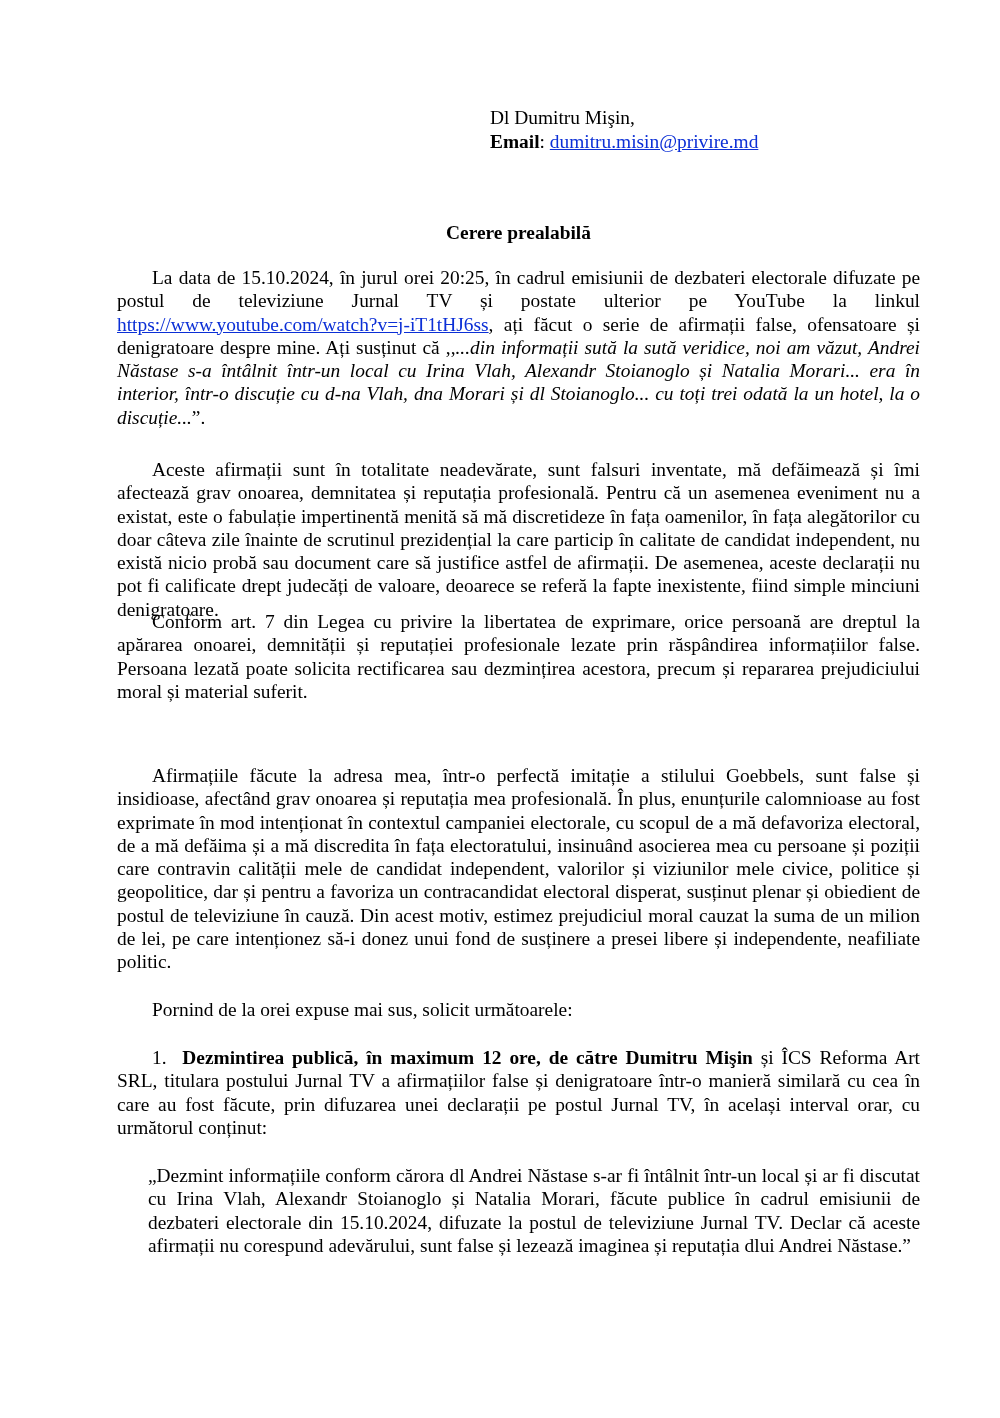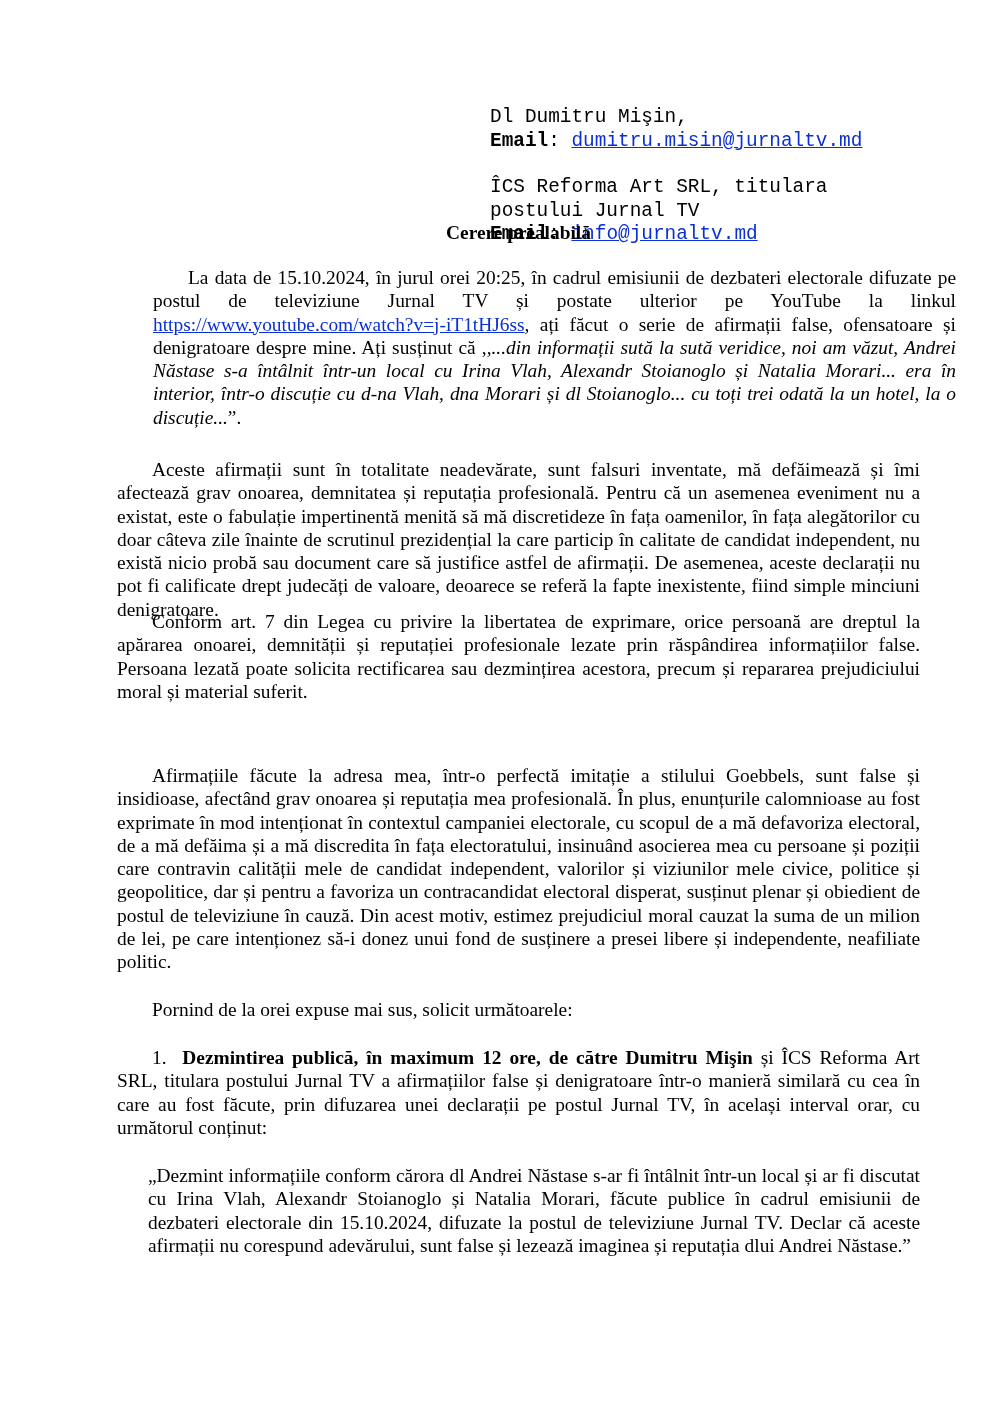--- a/index.html
+++ b/index.html
@@ -1,50 +1,44 @@
 <!DOCTYPE html>
 <html><head>
 <meta charset="utf-8">
 <style>
   html, body { margin: 0; padding: 0; background: #ffffff; }
   body {
     width: 1000px; height: 1418px; position: relative; overflow: hidden;
     font-family: "Liberation Serif", serif; color: #000; font-size: 19.4px;
   }
   .addr { position: absolute; left: 490px; top: 106px; line-height: 23.5px; width: 430px; }
-  .addr .block { margin-bottom: 23px; font-family: Liberation Mono, monospace; }
+  .addr .block { margin-bottom: 23px; }
   .addr b { font-weight: bold; }
   a.link { color: #1a0dab; text-decoration: underline; color: #0b2fd6; }
   .title { position: absolute; left: 0; width: 1037px; top: 222px; text-align: center; font-weight: bold; }
   .p { position: absolute; left: 117px; width: 803px; text-align: justify; line-height: 23.3px; text-indent: 35px; }
   .p i { font-style: italic; }
   .p b { font-weight: bold; }
   .quote { position: absolute; left: 148px; width: 772px; text-align: justify; line-height: 23.3px; }
 </style>
 </head>
 <body>
 
 <div class="addr">
   <div class="block">
     <div>Dl Dumitru Mişin,</div>
     <div>
-      <b>Email</b>: <a class="link" style="color: rgb(11, 47, 214);">dumitru.misin@jurnaltv.md</a>
-    </div>
-  </div>
-  <div class="block">
-    <div>ÎCS Reforma Art SRL, titulara postului Jurnal TV</div>
-    <div>
-      <b>Email</b>: <a class="link" style="color: rgb(11, 47, 214);">info@jurnaltv.md</a>
+      <b>Email</b>: <a class="link" style="color: rgb(11, 47, 214);">dumitru.misin@privire.md</a>
     </div>
   </div>
 </div>
 
 <div class="title">Cerere prealabilă</div>
 
-<div class="p" style="top:266px;margin-left:36px;">
+<div class="p" style="top:266px;">
   <span>La data de 15.10.2024, în jurul orei 20:25, în cadrul emisiunii de dezbateri electorale difuzate pe postul de televiziune Jurnal TV și postate ulterior pe YouTube la linkul </span><a class="link" style="color: rgb(11, 47, 214);">https://www.youtube.com/watch?v=j-iT1tHJ6ss</a><span>, ați făcut o serie de afirmații false, ofensatoare și denigratoare despre mine. Ați susținut că ,,</span><i>...din informații sută la sută veridice, noi am văzut, Andrei Năstase s-a întâlnit într-un local cu Irina Vlah, Alexandr Stoianoglo și Natalia Morari... era în interior, într-o discuție cu d-na Vlah, dna Morari și dl Stoianoglo... cu toți trei odată la un hotel, la o discuție...</i><span>”.</span>
 </div>
 
 <div class="p" style="top:458px;">Aceste afirmații sunt în totalitate neadevărate, sunt falsuri inventate, mă defăimează și îmi afectează grav onoarea, demnitatea și reputația profesională. Pentru că un asemenea eveniment nu a existat, este o fabulație impertinentă menită să mă discretideze în fața oamenilor, în fața alegătorilor cu doar câteva zile înainte de scrutinul prezidențial la care particip în calitate de candidat independent, nu există nicio probă sau document care să justifice astfel de afirmații. De asemenea, aceste declarații nu pot fi calificate drept judecăți de valoare, deoarece se referă la fapte inexistente, fiind simple minciuni denigratoare.</div>
 
 <div class="p" style="top:610px;">Conform art. 7 din Legea cu privire la libertatea de exprimare, orice persoană are dreptul la apărarea onoarei, demnității și reputației profesionale lezate prin răspândirea informațiilor false. Persoana lezată poate solicita rectificarea sau dezmințirea acestora, precum și repararea prejudiciului moral și material suferit.</div>
 
 <div class="p" style="top:764px;">Afirmațiile făcute la adresa mea, într-o perfectă imitație a stilului Goebbels, sunt false și insidioase, afectând grav onoarea și reputația mea profesională. În plus, enunțurile calomnioase au fost exprimate în mod intenționat în contextul campaniei electorale, cu scopul de a mă defavoriza electoral, de a mă defăima și a mă discredita în fața electoratului, insinuând asocierea mea cu persoane și poziții care contravin calității mele de candidat independent, valorilor și viziunilor mele civice, politice și geopolitice, dar și pentru a favoriza un contracandidat electoral disperat, susținut plenar și obiedient de postul de televiziune în cauză.  Din acest motiv, estimez prejudiciul moral cauzat la suma de un milion de lei, pe care intenționez să-i donez unui fond de susținere a presei libere și independente, neafiliate politic.</div>
 
 <div class="p" style="top:998px;">Pornind de la orei expuse mai sus, solicit următoarele:</div>

